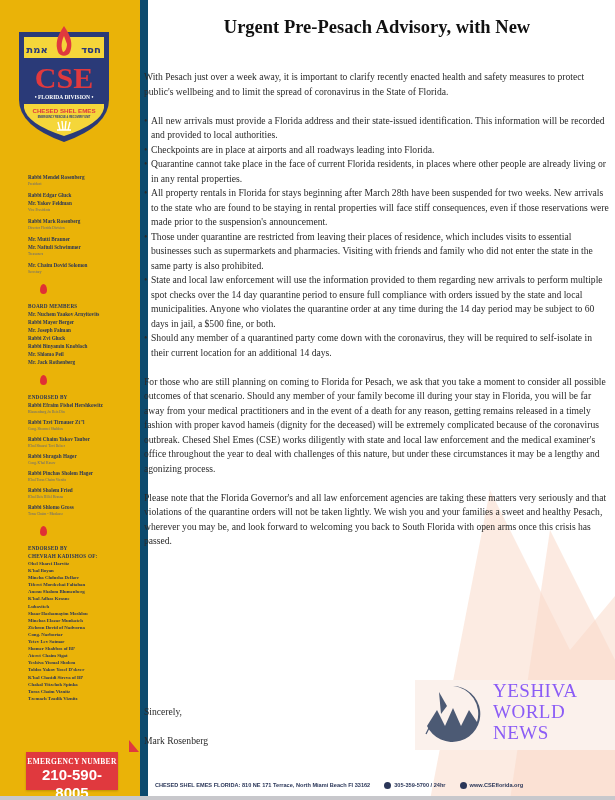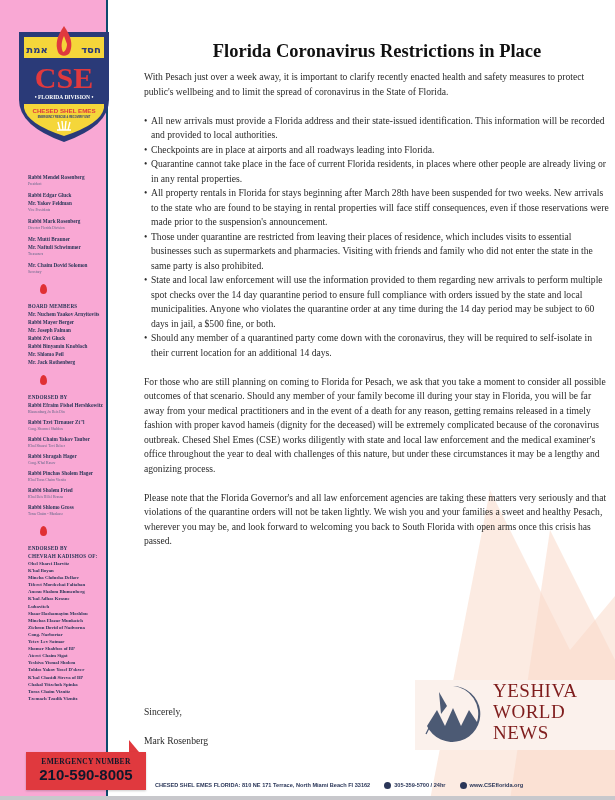--- a/index.html
+++ b/index.html
@@ -1,22 +1,22 @@
 <!DOCTYPE html>
 <html><head>
 <meta charset="utf-8">
 <style>
   * { box-sizing: border-box; margin: 0; padding: 0; }
   html, body { width: 615px; height: 800px; overflow: hidden; background: #ffffff; }
   body { position: relative; font-family: "Liberation Serif", "DejaVu Serif", serif; color: #1e1e1e; }
 
   .sidebar {
-    position: absolute; left: 0; top: 0; width: 108px; height: 800px;
-    background: #f9a8d4;
-    border-right: 2px solid #0c4a6e;
+    position: absolute; left: 0; top: 0; width: 148px; height: 800px;
+    background: #eab308;
+    border-right: 8px solid #0c4a6e;
   }
   .logo {
     position: absolute; left: 15px; top: 22px; width: 98px; height: 122px;
   }
   .logo svg { width: 100%; height: 100%; }
 
   .side-list {
     position: absolute; left: 28px; top: 173px; width: 96px;
     font-family: "Liberation Serif", serif; color: #2a3658;
   }
@@ -25,22 +25,22 @@
   .side-role { font-size: 3.6px; color: #5a6584; line-height: 6px; margin-bottom: 3px; white-space: nowrap; }
   .side-heading { font-size: 5.2px; font-weight: bold; line-height: 8px; letter-spacing: 0.2px; white-space: nowrap; }
   .flame-drop {
     width: 7px; height: 10px; background: #e03034;
     border-radius: 50% 50% 50% 50% / 60% 60% 40% 40%;
     margin: 9px 0 8px 12px;
   }
   .side-item { font-size: 4.8px; font-weight: bold; line-height: 7.1px; white-space: nowrap; }
 
   .emergency {
-    position: absolute; left: 26px; top: 752px; width: 120px; height: 38px;
-    background: #e0393e; color: #0f172a; text-align: center;
+    position: absolute; left: 26px; top: 752px; width: 92px; height: 38px;
+    background: #e0393e; color: #ffffff; text-align: center;
     box-shadow: 0 1px 2px rgba(0,0,0,0.2);
   }
   .emergency-tab {
     position: absolute; left: 129px; top: 740px; width: 0; height: 0;
     border-left: 10px solid #e0393e; border-top: 12px solid transparent;
   }
   .emergency-label { font-family: "Liberation Serif", serif; font-weight: bold; font-size: 7.5px; letter-spacing: 0.3px; margin-top: 5px; }
   .emergency-number { font-family: "Liberation Sans", sans-serif; font-weight: bold; font-size: 15px; line-height: 18px; }
 
   .main { position: absolute; left: 144px; top: 0; width: 466px; height: 800px; }
@@ -63,21 +63,21 @@
   .watermark {
     position: absolute; left: 430px; top: 470px; width: 190px; height: 330px; pointer-events: none;
   }
   .ywn {
     position: absolute; left: 415px; top: 680px; width: 200px; height: 70px;
     background: #fbf1ec;
   }
   .ywn-mark { position: absolute; left: 8px; top: 2px; width: 60px; height: 64px; }
   .ywn-text {
     position: absolute; left: 78px; top: 0; font-family: "Liberation Serif", serif;
-    font-size: 19px; line-height: 21px; color: #7f1d1d; letter-spacing: 0.5px;
+    font-size: 19px; line-height: 21px; color: #8b5cf6; letter-spacing: 0.5px;
   }
 
   .footer {
     position: absolute; left: 155px; top: 775px; width: 460px; height: 20px;
     font-family: "Liberation Sans", sans-serif; font-size: 5.6px; color: #2a3658; font-weight: bold;
     display: flex; align-items: center;
   }
   .footer-address { white-space: nowrap; }
   .footer-phone { margin-left: 14px; display: flex; align-items: center; white-space: nowrap; }
   .footer-web { margin-left: 14px; display: flex; align-items: center; white-space: nowrap; }
@@ -194,22 +194,21 @@
   <div class="emergency-number">210-590-8005</div>
 </div>
 
 <svg class="watermark" viewBox="0 0 190 330">
   <path d="M60 20 L140 180 L190 120 L190 330 L0 330 Z" fill="#fbe4d8" opacity="0.75"></path>
   <path d="M120 60 L190 200 L190 330 L80 330 Z" fill="#f9d9c8" opacity="0.55"></path>
 </svg>
 
 <main class="main">
   <h1 class="title">
-    <br>
-    <span>Florida Coronavirus Restrictions in Place</span>
+    <span>Urgent Pre-Pesach Advisory, with New</span><br>
   </h1>
 
   <div class="body-text">
     <p class="para">With Pesach just over a week away, it is important to clarify recently enacted health and safety measures to protect public's wellbeing and to limit the spread of coronavirus in the State of Florida.</p>
     <ul class="bullets">
       <li>All new arrivals must provide a Florida address and their state-issued identification. This information will be recorded and provided to local authorities.</li>
       <li>Checkpoints are in place at airports and all roadways leading into Florida.</li>
       <li>Quarantine cannot take place in the face of current Florida residents, in places where other people are already living or in any rental properties.</li>
       <li>All property rentals in Florida for stays beginning after March 28th have been suspended for two weeks.  New arrivals to the state who are found to be staying in rental properties will face stiff consequences, even if those reservations were made prior to the suspension's announcement.</li>
       <li>Those under quarantine are restricted from leaving their places of residence, which includes visits to essential businesses such as supermarkets and pharmacies.  Visiting with friends and family who did not enter the state in the same party is also prohibited.</li>

